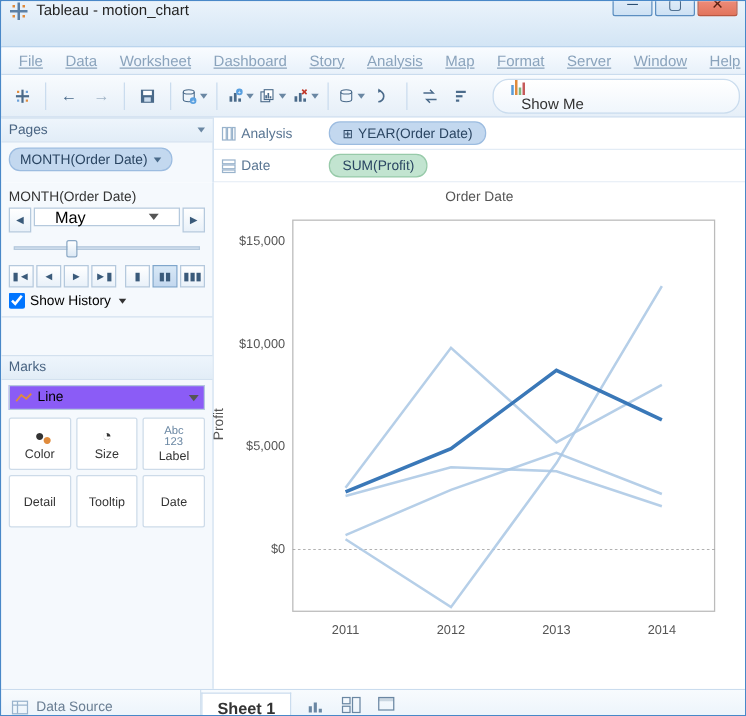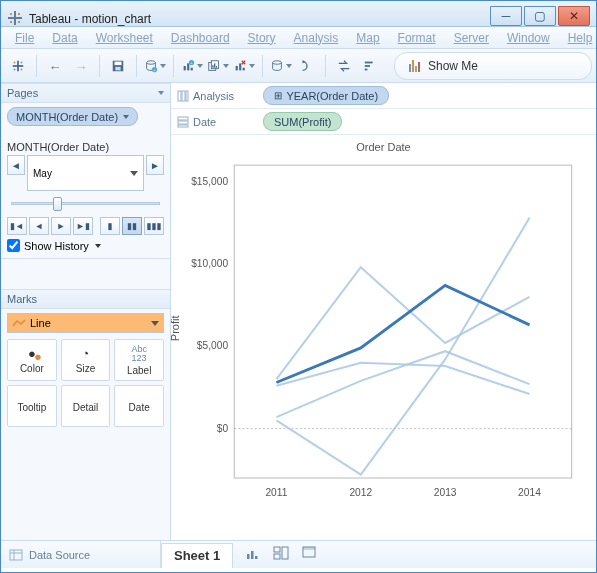--- a/index.html
+++ b/index.html
@@ -1,37 +1,37 @@
 <!DOCTYPE html>
 <html><head>
 <meta charset="utf-8">
 <style>
   * { box-sizing: border-box; margin: 0; padding: 0; }
   body { font-family: "Segoe UI", Tahoma, sans-serif; font-size: 11px; background: #fff; width: 597px; height: 573px; overflow: hidden; border: 1px solid #4988c8; }
   
   
-  .titlebar { height: 26px; background: linear-gradient(#eaf3fb,#d3e5f5); display: flex; align-items: flex-end; padding: 0 6px; border-bottom: 1px solid #a7c7e7; }
+  .titlebar { height: 37px; background: linear-gradient(#eaf3fb,#d3e5f5); display: flex; align-items: flex-start; padding: 0 6px; border-bottom: 1px solid #a7c7e7; }
   .titlebar .app-icon { width: 16px; height: 16px; margin-right: 6px; display:inline-block; }
   .titlebar .title { color: #222; font-size: 12px; flex: 1; }
   .winbtns { display:flex; gap:2px; margin-top:-8px;}
   .winbtn { width: 32px; height: 20px; border:1px solid #5b8ec1; background: linear-gradient(#e8f1fb,#cde1f4); display:flex;align-items:center;justify-content:center;font-size:12px;color:#2b4f74; border-radius:0 0 2px 2px; }
   .winbtn.close { background:linear-gradient(#f49a8a,#e2745c); border-color:#b85742; color:#5a1f11;}
   
   
   .menubar { height: 22px; background: linear-gradient(#f9fcff,#e8f1fa); border-bottom:1px solid #cadcee; display:flex; align-items:center; padding:0 6px; gap:2px;}
   .menubar span { color:#8aa3bc; padding:2px 8px; font-size:12px;text-decoration:underline;}
   
   
   .toolbar { height: 34px; background: linear-gradient(#f8fbfe,#e6eff8); border-bottom:1px solid #cadcee; display:flex; align-items:center; padding:0 6px; gap:4px; position:relative;}
   .tbtn { width:22px; height:22px; display:flex; align-items:center;justify-content:center; color:#4a6a8a; font-size:13px; border-radius:2px;}
   .tbtn.drop::after{content:"";border-left:3px solid transparent;border-right:3px solid transparent;border-top:4px solid #6a87a3;margin-left:2px;}
   .sep{width:1px;height:22px;background:#cadcee;margin:0 3px;}
   .mini-bars{display:inline-flex;align-items:flex-end;gap:1px;height:12px;}
   .mini-bars i{width:2px;display:block;}
-  .showme-wrap{position:absolute;right:4px;top:3px;width:198px;height:28px;background:linear-gradient(#fff,#f0f6fc);border:1px solid #cadcee;border-radius:13px;display:flex;align-items:center;padding-left:14px;}
+  .showme-wrap{position:absolute;right:4px;top:3px;width:198px;height:28px;background:linear-gradient(#fff,#f0f6fc);border:1px solid #cadcee;border-radius:13px;display:flex;align-items:flex-start;padding-left:14px;flex-direction:column;}
   
   
   .shelfrow { height:26px; display:flex; align-items:center; padding:2px 6px; gap:6px; border-bottom:1px solid #e3ecf5;}
   .shelf-label { width:80px; color:#5a7693; font-size:11px; display:flex;align-items:center;gap:4px;}
   .pill { height:19px; border-radius:9px; padding:0 10px; display:flex;align-items:center; font-size:11px; color:#2a4562;}
   .pill.blue { background:#c3d8ef; border:1px solid #9cbce0;}
   .pill.green { background:#c2e4d0; border:1px solid #97caa9;}
   .pill-icon{margin-right:4px;font-size:10px;}
   
   
@@ -41,33 +41,33 @@
   .leftpanel { width:170px; background:#f5f9fd; border-right:1px solid #cadcee; display:flex;flex-direction:column;}
   .panelhead { height:20px; background:linear-gradient(#eef5fc,#e2edf7); border-bottom:1px solid #d3e1ef; border-top:1px solid #d3e1ef; padding:0 6px; display:flex;align-items:center;justify-content:space-between; font-size:11px; color:#4a6583;}
   .panelbody { padding:4px 6px; }
   .pages-pill { display:inline-flex;align-items:center;height:19px;border-radius:9px;background:#c3d8ef;border:1px solid #9cbce0;padding:0 8px;font-size:11px;color:#2a4562;}
   .pages-pill::after{content:"";border-left:3px solid transparent;border-right:3px solid transparent;border-top:4px solid #4a6a8a;margin-left:5px;}
   
   .pagectl-title{font-size:11px;color:#333;margin:6px 0 2px 6px;}
   .pagectl{padding:0 6px 6px 6px;border-bottom:1px solid #d3e1ef;}
   .selectrow{display:flex;gap:2px;}
   .navbtn{width:18px;height:20px;border:1px solid #b5c9dd;background:linear-gradient(#fff,#e9f1f9);display:flex;align-items:center;justify-content:center;font-size:10px;color:#3a5a7a;}
-  .monthsel{flex:1;height:36px;border:1px solid #b5c9dd;background:#fff;display:flex;align-items:center;padding:0 5px;justify-content:space-between;font-size:10px;}
+  .monthsel{flex:1;height:15px;border:1px solid #b5c9dd;background:#fff;display:flex;align-items:center;padding:0 16px;justify-content:space-between;font-size:13px;}
   .monthsel::after{content:"";border-left:4px solid transparent;border-right:4px solid transparent;border-top:5px solid #555;}
   .slider{height:18px;margin:4px 0;position:relative;}
   .slider-track{height:3px;background:#d3e1ef;border:1px solid #b5c9dd;position:absolute;left:4px;right:4px;top:7px;}
   .slider-thumb{width:9px;height:14px;background:linear-gradient(#fff,#dce9f5);border:1px solid #8aa8c5;position:absolute;top:2px;left:46px;border-radius:2px;}
   .playrow{display:flex;gap:2px;}
   .playbtn{width:20px;height:18px;border:1px solid #b5c9dd;background:linear-gradient(#fff,#e9f1f9);display:flex;align-items:center;justify-content:center;font-size:9px;color:#3a5a7a;}
   .playbtn.active{background:linear-gradient(#d8e8f6,#c3d8ef);border-color:#7fa6cc;}
   .historyrow{display:flex;align-items:center;gap:4px;margin-top:4px;font-size:11px;}
   .historyrow input{margin:0;}
   .historyrow::after{content:"";border-left:3px solid transparent;border-right:3px solid transparent;border-top:4px solid #333;margin-left:2px;}
   
-  .markselect{height:20px;border:1px solid #b5c9dd;background:#fdba74;display:flex;align-items:center;padding:0 4px;justify-content:space-between;font-size:11px;margin-bottom:6px;}
+  .markselect{height:20px;border:1px solid #b5c9dd;background:#8b5cf6;display:flex;align-items:center;padding:0 4px;justify-content:space-between;font-size:11px;margin-bottom:6px;}
   .markselect::after{content:"";border-left:4px solid transparent;border-right:4px solid transparent;border-top:5px solid #555;}
   .markgrid{display:grid;grid-template-columns:repeat(3,1fr);gap:4px;}
   .markcard{height:42px;border:1px solid #cddbe9;background:#fff;border-radius:2px;display:flex;flex-direction:column;align-items:center;justify-content:center;gap:2px;font-size:10px;color:#333;}
   .markcard .mi{font-size:13px;}
   
   
   .chartarea{flex:1;background:#fff;display:flex;flex-direction:column;}
   .chart-title{text-align:center;font-size:11px;color:#555;padding:6px 0 2px 0;}
   .chartbox{flex:1;position:relative;margin:4px 10px 4px 6px;}
   .ylabel{position:absolute;left:-2px;top:50%;transform:rotate(-90deg) translateX(50%);transform-origin:left center;font-size:11px;color:#555;}
@@ -322,25 +322,25 @@
         <div class="markcard">
             <span class="mi">◔</span>
             <span>Size</span>
           </div>
         <div class="markcard">
             <span class="mi" style="font-size:9px;line-height:1;color:#6a87a3">Abc<br>123</span>
             <span>Label</span>
           </div>
         <div class="markcard">
             <span class="mi"></span>
+            <span>Detail</span>
+          </div>
+        <div class="markcard">
+            <span class="mi"></span>
             <span>Tooltip</span>
-          </div>
-        <div class="markcard">
-            <span class="mi"></span>
-            <span>Detail</span>
           </div>
         <div class="markcard">
             <span class="mi"></span>
             <span>Date</span>
           </div>
       </div>
     </div>
   </div>
 
   <div class="chartarea">

